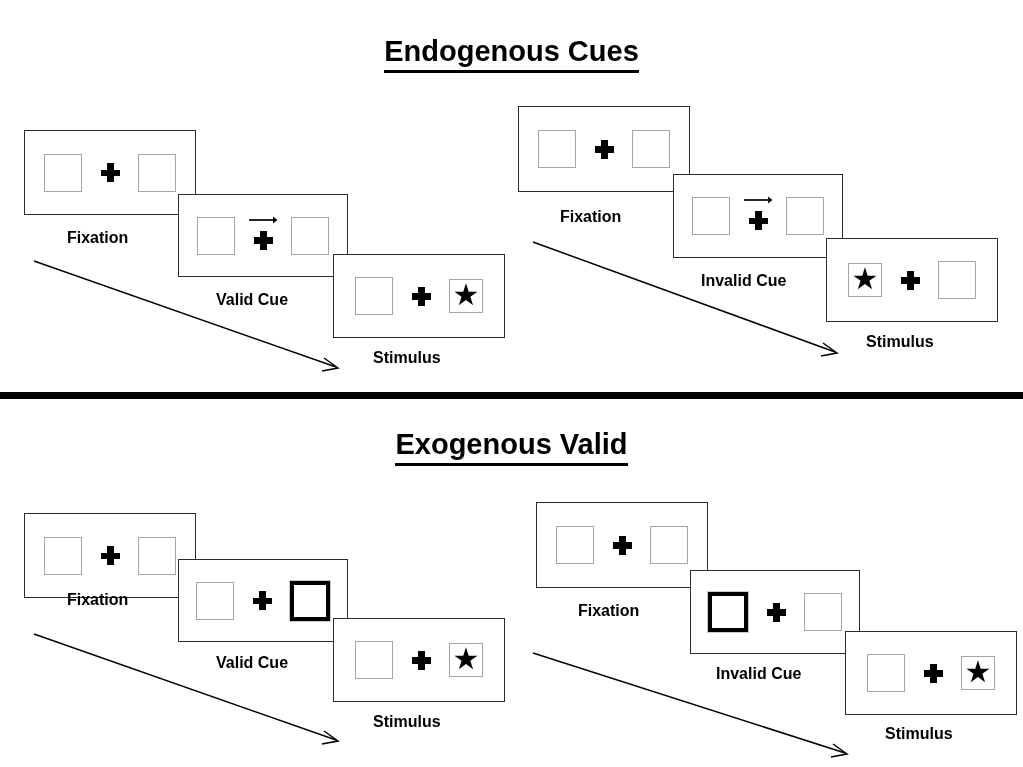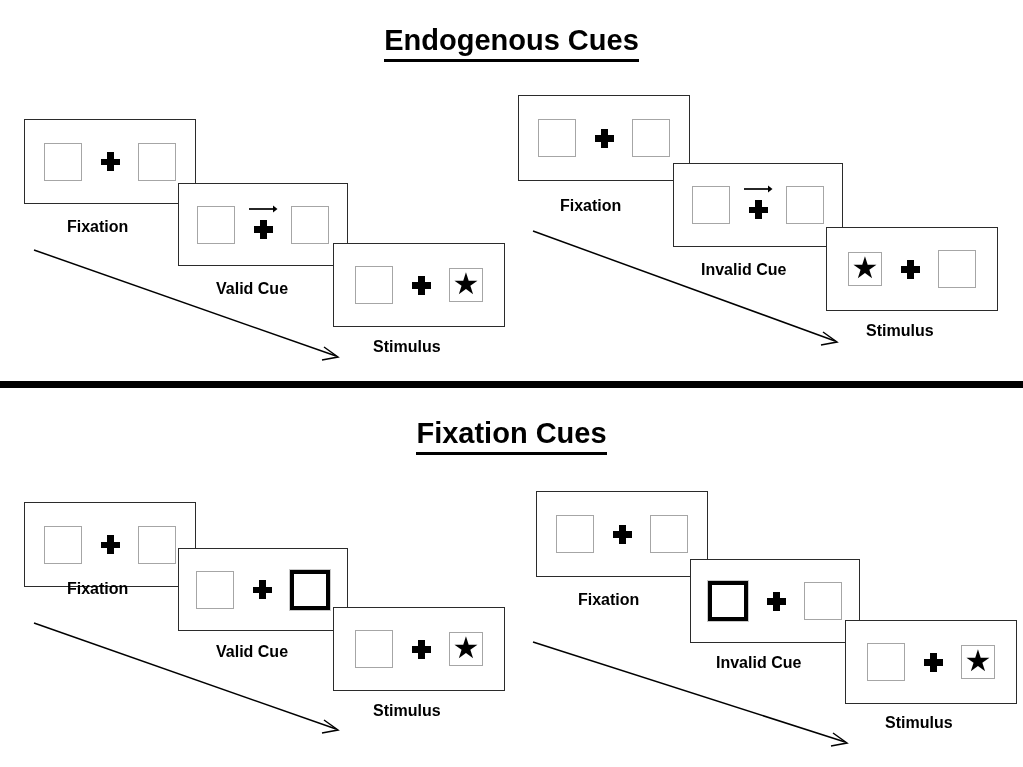--- a/index.html
+++ b/index.html
@@ -11,20 +11,21 @@
     width: 1023px;
     height: 767px;
     font-family: "Liberation Sans", sans-serif;
     color: #000000;
     overflow: hidden;
   }
   #stage {
     position: relative;
     width: 1023px;
     height: 620px;
+    margin-top: 11px;
   }
 
   
   .section-title {
     position: absolute;
     width: 100%;
     text-align: center;
     font-size: 29px;
     font-weight: bold;
     letter-spacing: 0px;
@@ -250,21 +251,21 @@
   <div class="timeline" style="left:532px; top:229px;">
     <svg width="315" height="122" viewBox="0 0 315 122">
       <line x1="1" y1="2" x2="303" y2="112" stroke="#000" stroke-width="1.5"></line>
       <path d="M291 103 L305 113 L289 116" fill="none" stroke="#000" stroke-width="1.5"></path>
     </svg>
   </div>
 
   <div class="divider" style="top:381px;"></div>
 
   <div class="section-title" style="top:419px;">
-    <span>Fixation Cues</span>
+    <span>Exogenous Valid</span>
   </div>
 
   <div class="frame" style="left:24px; top:502px; width:172px; height:85px;">
     <div class="frame-inner">
       <div class="pbox"></div>
       <div class="cross-wrap">
         <div class="plus"></div>
       </div>
       <div class="pbox"></div>
     </div>

